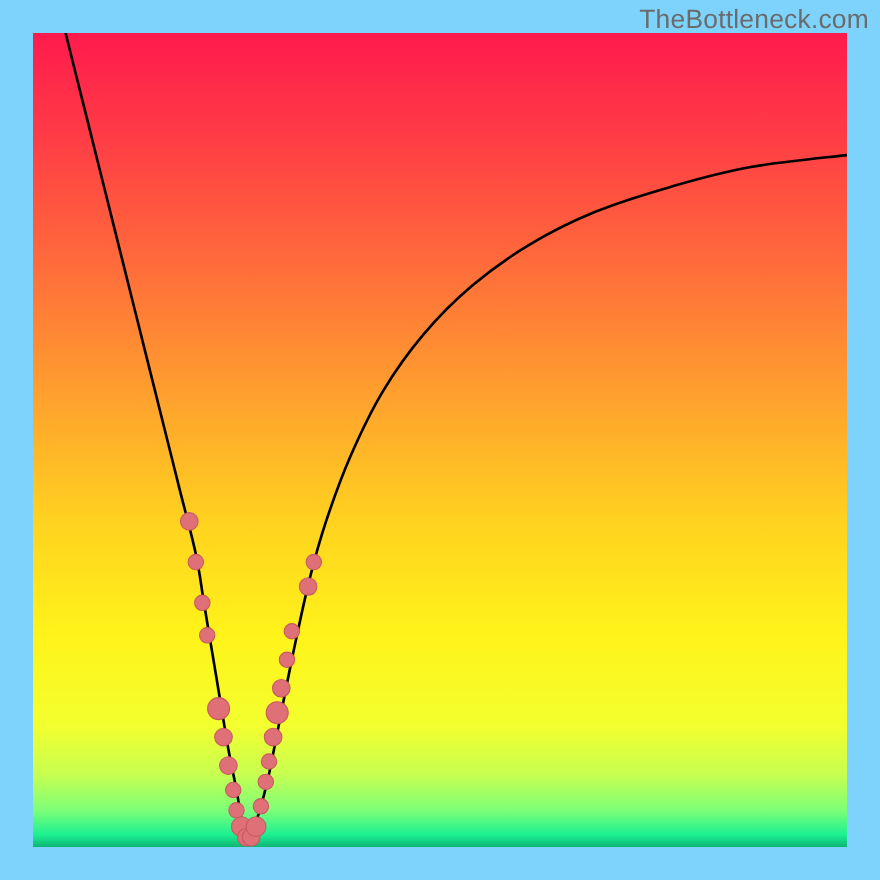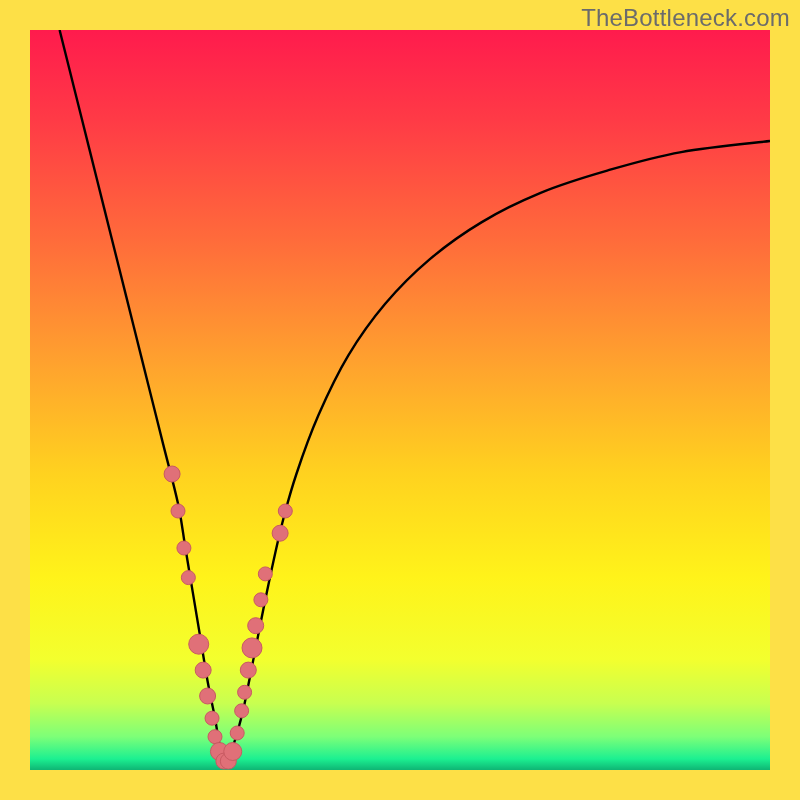--- a/index.html
+++ b/index.html
@@ -10,21 +10,21 @@
     background: #000;
     overflow: hidden;
     font-family: Arial, Helvetica, sans-serif;
   }
   .frame {
     position: absolute;
     left: 0;
     top: 0;
     width: 800px;
     height: 800px;
-    background: #fde047;
+    background: #7dd3fc;
   }
   .plot-area {
     position: absolute;
     left: 30px;
     top: 30px;
     width: 740px;
     height: 740px;
     overflow: hidden;
   }
   .gradient {

